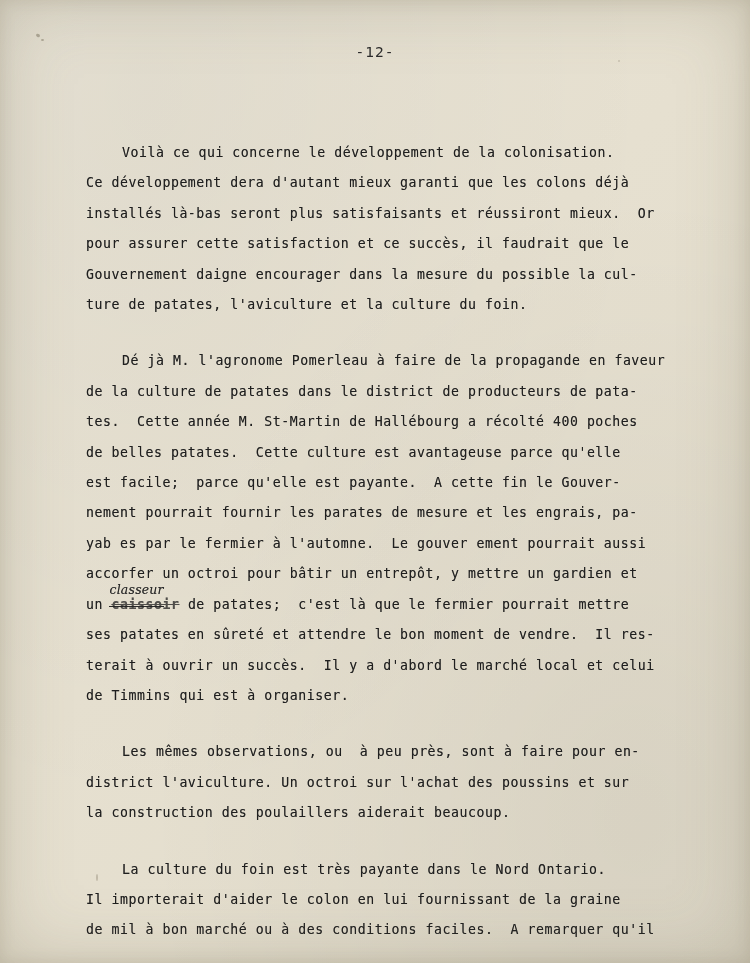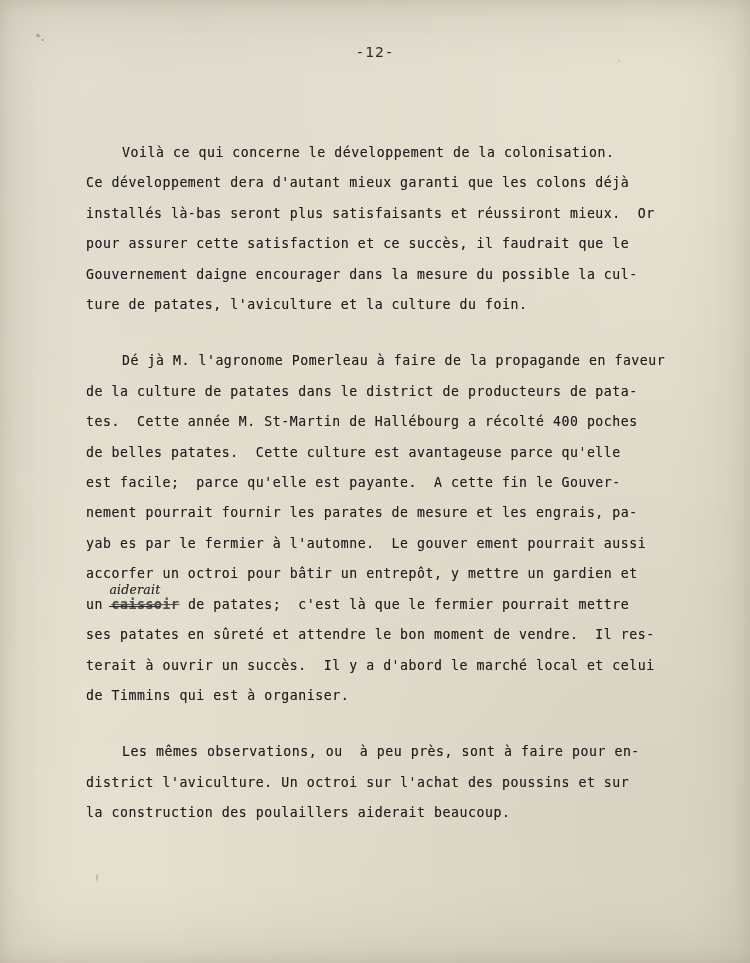--- a/index.html
+++ b/index.html
@@ -119,24 +119,27 @@
 <span>ture de patates, l'aviculture et la culture du foin.</span></p>
 
     <p class="para"><span class="indent"></span><span>Dé jà M. l'agronome Pomerleau à faire de la propagande en faveur</span>
 <span>de la culture de patates dans le district de producteurs de pata-</span>
 <span>tes.  Cette année M. St-Martin de Hallébourg a récolté 400 poches</span>
 <span>de belles patates.  Cette culture est avantageuse parce qu'elle</span>
 <span>est facile;  parce qu'elle est payante.  A cette fin le Gouver-</span>
 <span>nement pourrait fournir les parates de mesure et les engrais, pa-</span>
 <span>yab es par le fermier à l'automne.  Le gouver ement pourrait aussi</span>
 <span>accorfer un octroi pour bâtir un entrepôt, y mettre un gardien et</span>
-<span>un </span><span class="strike-wrap"><span class="handwritten">aiderait</span><span class="struck">caissoir</span></span><span> de patates;  c'est là que le fermier pourrait mettre</span>
+<span>un </span><span class="strike-wrap"><span class="handwritten">classeur</span><span class="struck">caissoir</span></span><span> de patates;  c'est là que le fermier pourrait mettre</span>
 <span>ses patates en sûreté et attendre le bon moment de vendre.  Il res-</span>
 <span>terait à ouvrir un succès.  Il y a d'abord le marché local et celui</span>
 <span>de Timmins qui est à organiser.</span></p>
 
     <p class="para"><span class="indent"></span><span>Les mêmes observations, ou  à peu près, sont à faire pour en-</span>
 <span>district </span><span class="u">l'aviculture</span><span>. Un octroi sur l'achat des poussins et sur</span>
 <span>la construction des poulaillers aiderait beaucoup.</span></p>
 
+    <p class="para"><span class="indent"></span><span class="u">La culture du foin</span><span> est très payante dans le Nord Ontario.</span>
+<span>Il importerait d'aider le colon en lui fournissant de la graine</span>
+<span>de mil à bon marché ou à des conditions faciles.  A remarquer qu'il</span></p>
 
   </div>
 </div>
 
 </body></html>

